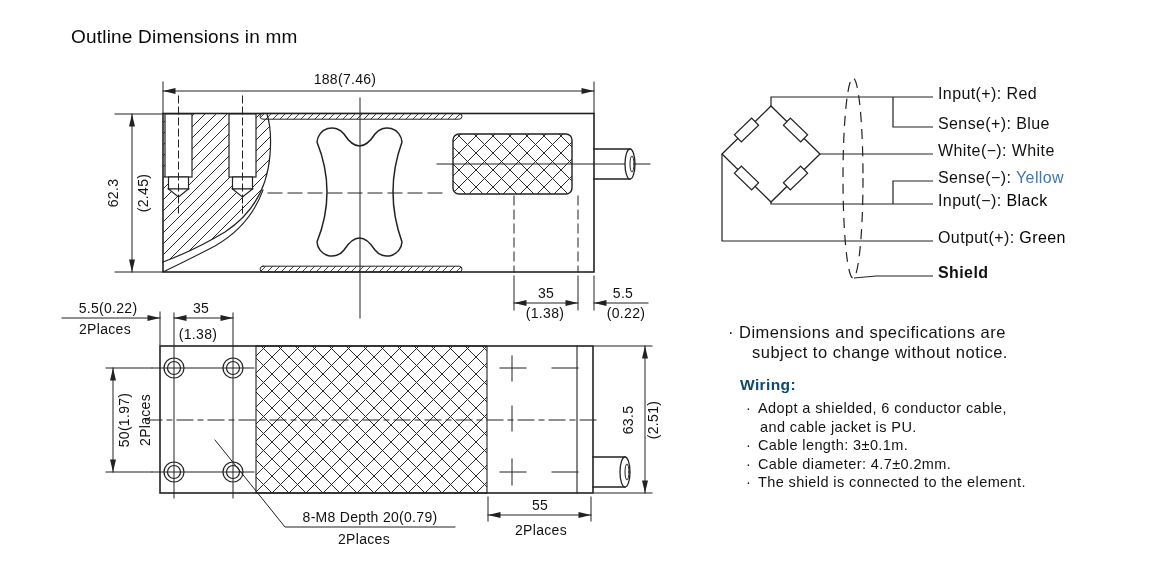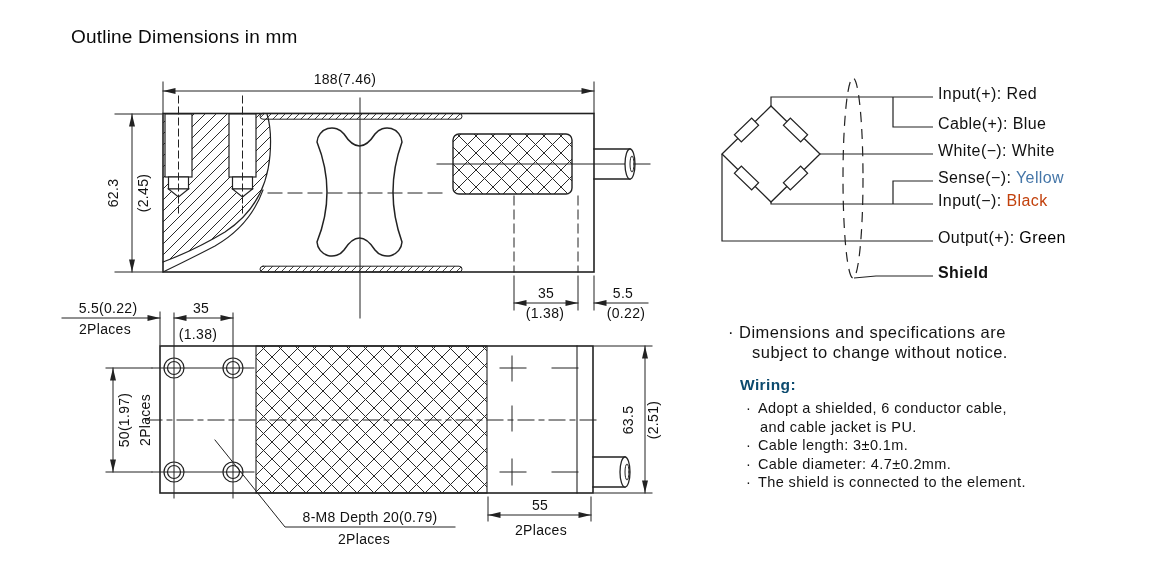--- a/index.html
+++ b/index.html
@@ -221,34 +221,34 @@
       </g>
       <ellipse cx="853" cy="178" rx="10" ry="100" fill="none" stroke="#222" stroke-width="1.2" stroke-dasharray="10 7"></ellipse>
     </g>
   </svg>
 
   <div class="wire-label" style="left:938px; top:85px;">
     <span>Input(+):</span>
     <span style="color: rgb(17, 17, 17);">Red</span>
   </div>
   <div class="wire-label" style="left:938px; top:115px;">
-    <span>Cable(+):</span>
+    <span>Sense(+):</span>
     <span style="color: rgb(17, 17, 17); margin-top: 24px;">Blue</span>
   </div>
   <div class="wire-label" style="left:938px; top:142px;">
     <span>White(−):</span>
     <span style="color: rgb(17, 17, 17);">White</span>
   </div>
   <div class="wire-label" style="left:938px; top:169px;">
     <span>Sense(−):</span>
     <span style="color: rgb(69, 118, 168);">Yellow</span>
   </div>
   <div class="wire-label" style="left:938px; top:192px;">
     <span>Input(−):</span>
-    <span style="color: #c2410c;">Black</span>
+    <span style="color: #000000;">Black</span>
   </div>
   <div class="wire-label" style="left:938px; top:229px;">
     <span>Output(+):</span>
     <span style="color: #000000;">Green</span>
   </div>
   <div class="wire-label" style="left:938px; top:264px;font-weight:bold;">
     <span>Shield</span>
   </div>
 
   <div class="note-disclaimer">

